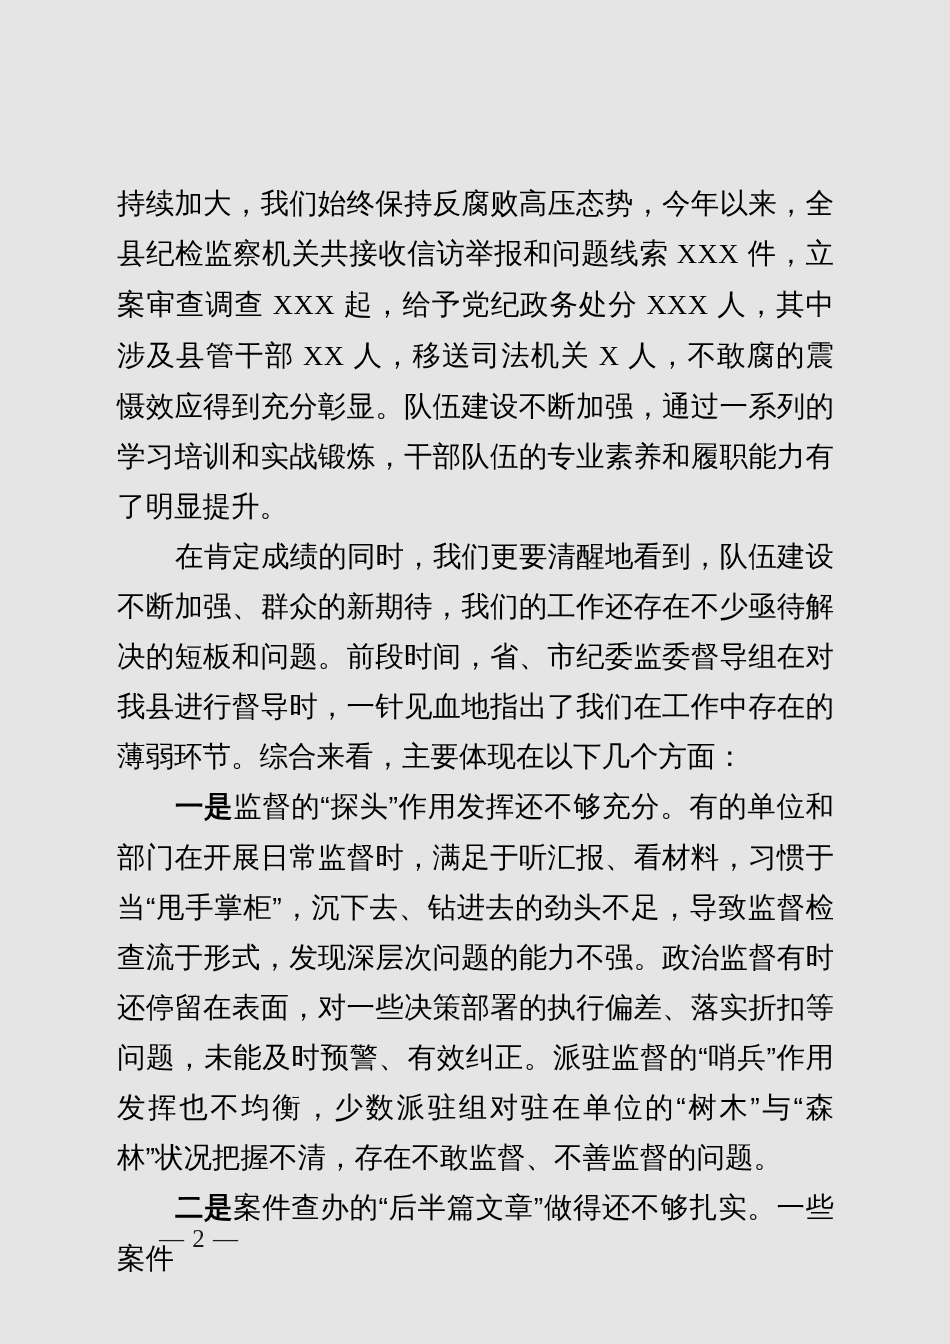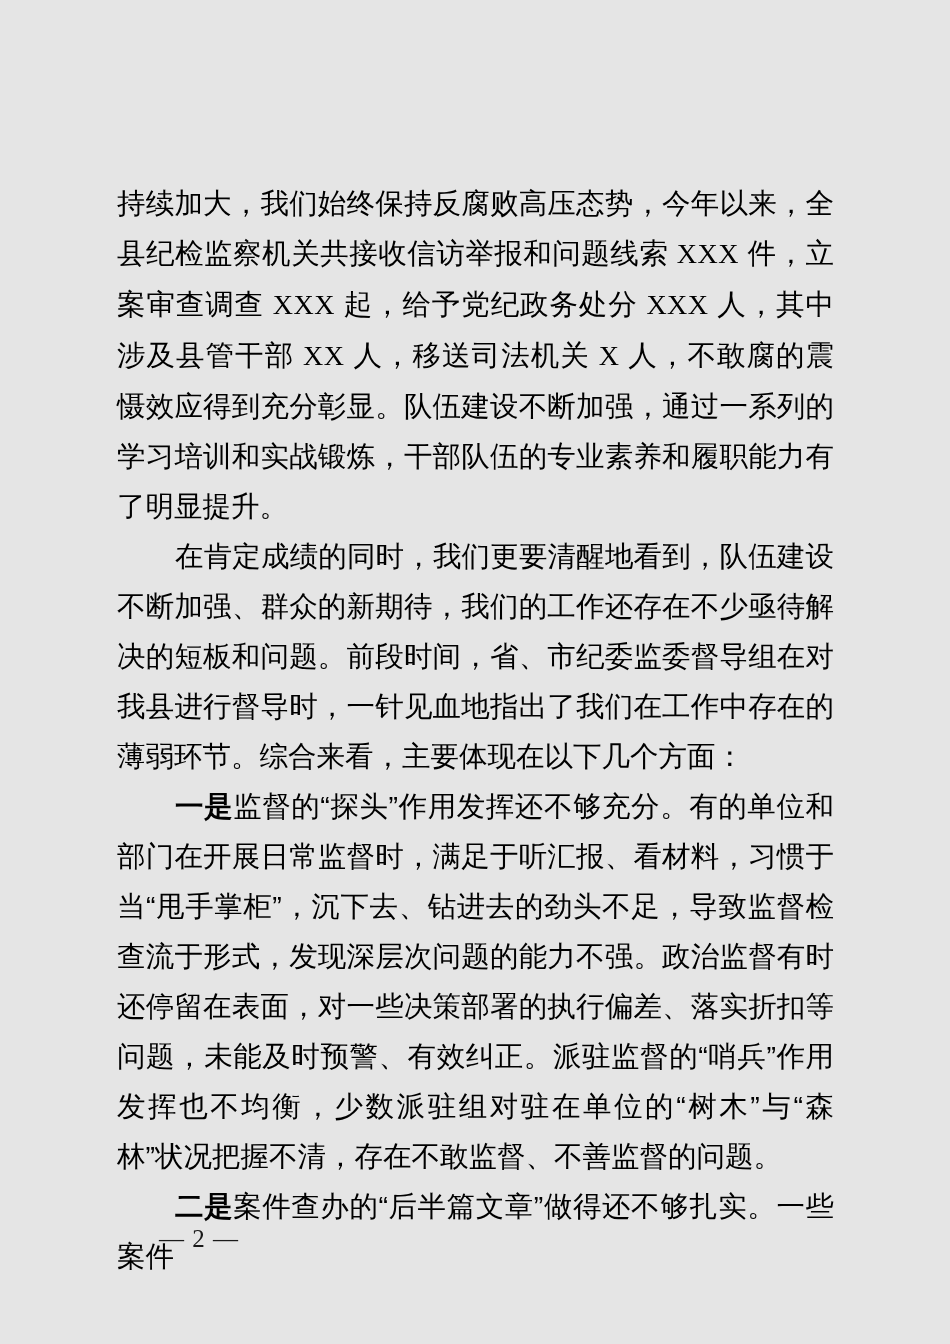--- a/index.html
+++ b/index.html
@@ -41,21 +41,21 @@
   }
 
   .para.indent {
     text-indent: 58px;
   }
 
   
   .para b,
   .lead {
     font-weight: 700;
-    font-family: Liberation Sans, sans-serif;
+    font-family: Liberation Serif, serif;
   }
 
   
   .lat {
     font-family: "Liberation Serif", "DejaVu Serif", serif;
     font-size: 28px;
     letter-spacing: 0.5px;
   }
 
   .footer {

